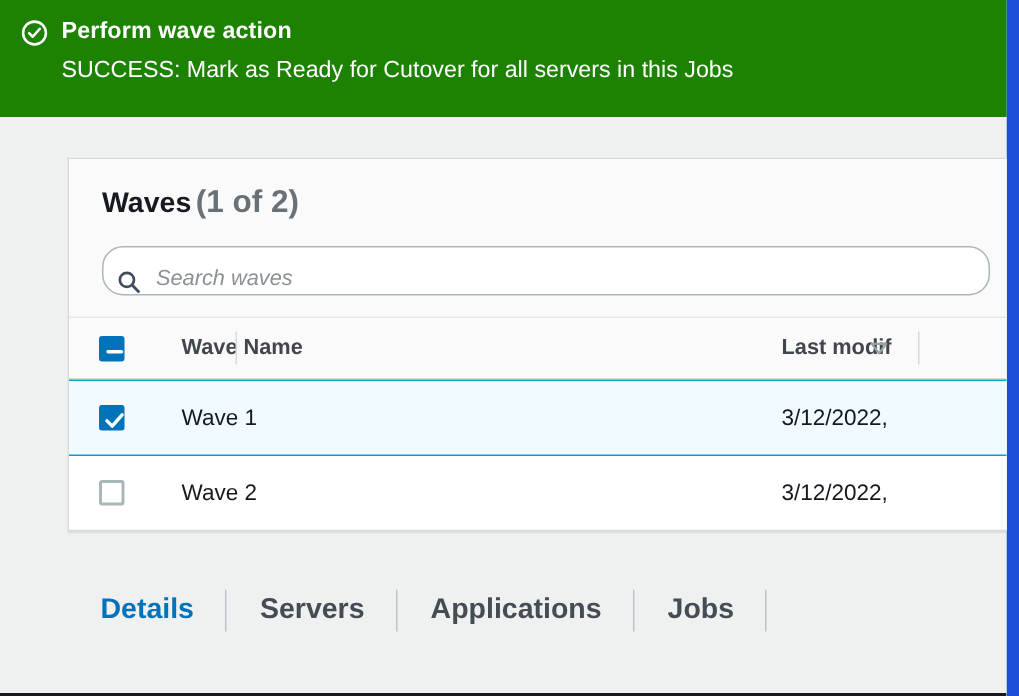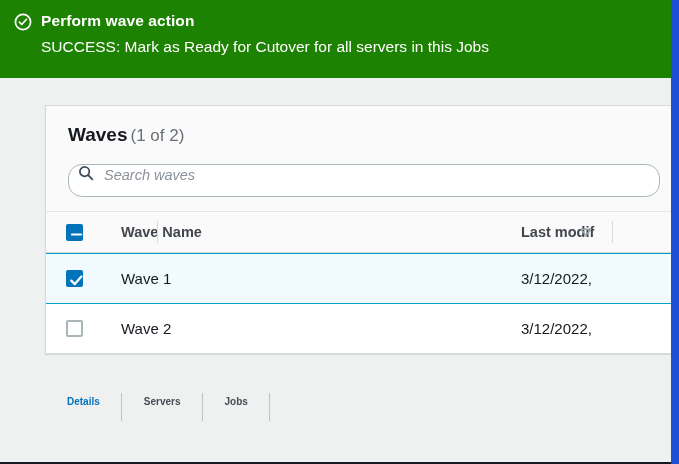--- a/index.html
+++ b/index.html
@@ -88,34 +88,34 @@
     background: #fafafa;
   }
   .card-title {
     font-size: 19px;
     line-height: 24px;
     color: #16191f;
     font-weight: bold;
     white-space: nowrap;
   }
   .card-title .counter {
-    font-weight: normal;
+    font-weight: bold;
     color: #687078;
-    font-size: 17px;
+    font-size: 21px;
     margin-left: 3px;
   }
 
   
   .search-row {
     padding: 16px 20px 14px 22px;
     background: #fafafa;
   }
   .search-box {
     display: flex;
-    align-items: flex-start;
+    align-items: flex-end;
     height: 33px;
     background: #ffffff;
     border: 1px solid #aab7b8;
     border-radius: 14px;
     padding: 0 9px;
     box-sizing: border-box;
     width: 592px;
   }
   .search-icon {
     flex: 0 0 auto;
@@ -254,21 +254,21 @@
     left: 45px;
     top: 307px;
     width: 660px;
     display: flex;
     align-items: flex-start;
     height: 60px;
   }
   .tab {
     position: relative;
     padding: 11px 22px 12px 22px;
-    font-size: 10px;
+    font-size: 19px;
     font-weight: bold;
     color: #444c54;
     white-space: nowrap;
     cursor: pointer;
   }
   .tab.active { color: #0073bb; }
   .tab .tab-sep {
     position: absolute;
     right: 0;
     top: 8px;
@@ -373,20 +373,24 @@
     <div class="tabs">
       <div class="tab active">
         <span>Details</span>
         <span class="tab-sep"></span>
       </div>
       <div class="tab">
         <span>Servers</span>
         <span class="tab-sep"></span>
       </div>
       <div class="tab">
+        <span>Applications</span>
+        <span class="tab-sep"></span>
+      </div>
+      <div class="tab">
         <span>Jobs</span>
         <span class="tab-sep"></span>
       </div>
     </div>
 
   </div>
 
   <div class="bottom-edge"></div>
 </div>
 

